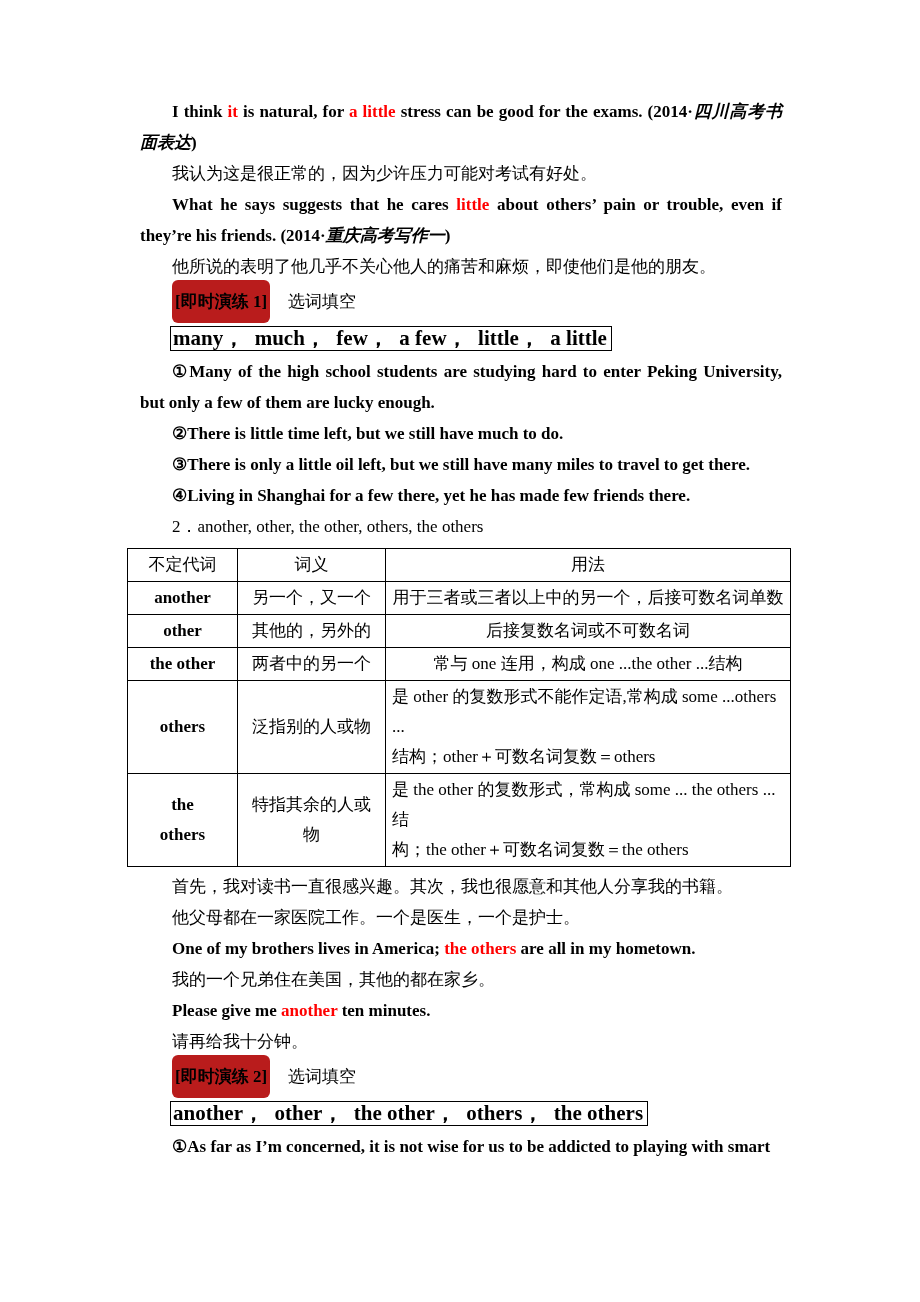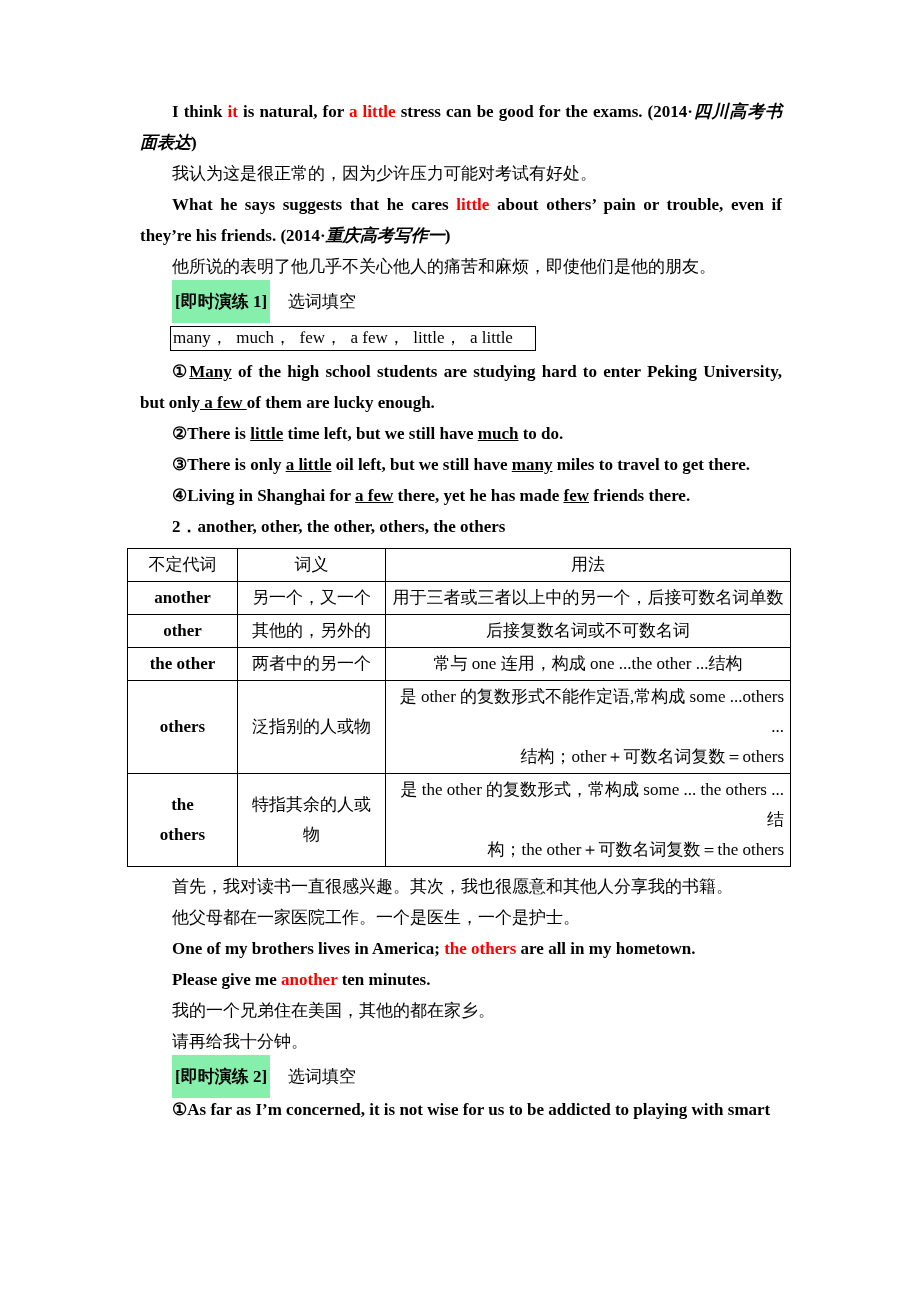--- a/index.html
+++ b/index.html
@@ -17,59 +17,60 @@
     font-size:17px;
     line-height:31px;
     font-weight:bold;
     text-align:justify;
     margin:0;
   }
   .p.indent{text-indent:32px;}
   .p.cn{font-weight:normal;}
   .red{color:#ff0000;}
   .src{font-style:italic;}
-  .blank{text-decoration:underline;white-space:pre;margin-top:24px;}
+  .blank{white-space:pre;margin-top:24px;}
   .ex-line{margin:4px 0 2px 0;text-indent:32px;font-size:17px;line-height:31px;}
   .badge{
-    background:#86efac;
+    background:#b91c1c;
     font-weight:bold;
     font-size:17px;
     padding:12px 3px;
+    border-radius:6px;
   }
   .ex-title{font-weight:normal;font-size:17px;margin-left:18px;}
   .wordbox-wrap{margin:9px 0 5px 30px;line-height:22px;}
   .wordbox{
     display:inline-block;
     border:1.6px solid #000;
-    padding:0 22px 1px 2px;
-    font-weight:normal;
-    font-size:17px;
+    padding:0 4px 1px 2px;
+    font-weight:bold;
+    font-size:21px;
     white-space:pre;
   }
   .heading{
-    font-size:17px;line-height:31px;font-weight:bold;margin:0;text-indent:32px;
+    font-size:17px;line-height:31px;font-weight:normal;margin:0;text-indent:32px;
   }
   table.gram{
     border-collapse:collapse;
     table-layout:fixed;
     width:663px;
     margin:6px 0 4px -13px;
   }
   table.gram th, table.gram td{
     border:1.8px solid #000;
     font-size:17px;
     line-height:30px;
     padding:1px 6px;
     text-align:center;
     vertical-align:middle;
     font-weight:normal;
     overflow:hidden;
   }
   table.gram td.pronoun{font-weight:bold;}
-  table.gram td.left{text-align:right;}
+  table.gram td.left{text-align:left;}
   .col-pronoun{width:110px;}
   .col-meaning{width:148px;}
   .col-usage{width:405px;}
 </style>
 </head>
 <body>
 
 <div class="page">
   <div>
       <p class="p indent"><span>I think </span><span class="red">it</span><span> is natural, for </span><span class="red">a little</span><span> stress can be good for the exams. (2014·</span><span class="src">四川高考书面表达</span><span>)</span></p>
@@ -120,19 +121,20 @@
           <tr>
             <td class="pronoun">the<br>others</td>
             <td class="meaning">特指其余的人或<br>物</td>
             <td class="usage left">是 the other 的复数形式，常构成 some ... the others ...结<br>构；the other＋可数名词复数＝the others</td>
           </tr>
         </tbody>
       </table>
       <p class="p cn indent"><span>首先，我对读书一直很感兴趣。其次，我也很愿意和其他人分享我的书籍。</span></p>
       <p class="p cn indent"><span>他父母都在一家医院工作。一个是医生，一个是护士。</span></p>
       <p class="p indent"><span>One of my brothers lives in America; </span><span class="red">the others</span><span> are all in my hometown.</span></p>
+      <p class="p cn indent"><span>我的一个兄弟住在美国，其他的都在家乡。</span></p>
       <p class="p indent"><span>Please give me </span><span class="red">another</span><span> ten minutes.</span></p>
-      <p class="p cn indent"><span>我的一个兄弟住在美国，其他的都在家乡。</span></p>
       <p class="p cn indent"><span>请再给我十分钟。</span></p>
       <p class="p ex-line"><span class="badge">[即时演练 2]</span><span class="ex-title">选词填空</span></p>
+      <div class="wordbox-wrap"><span class="wordbox">another，  other，  the other，  others，  the others</span></div>
       <p class="p indent"><span>①As far as I’m concerned, it is not wise for us to be addicted to playing with smart</span></p>
     </div>
 </div>
 
 </body></html>

